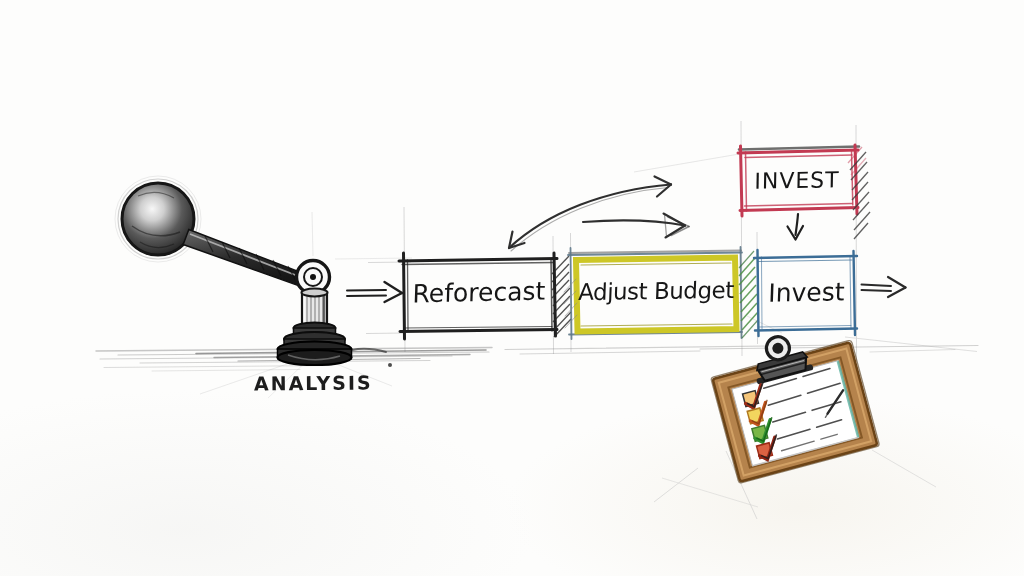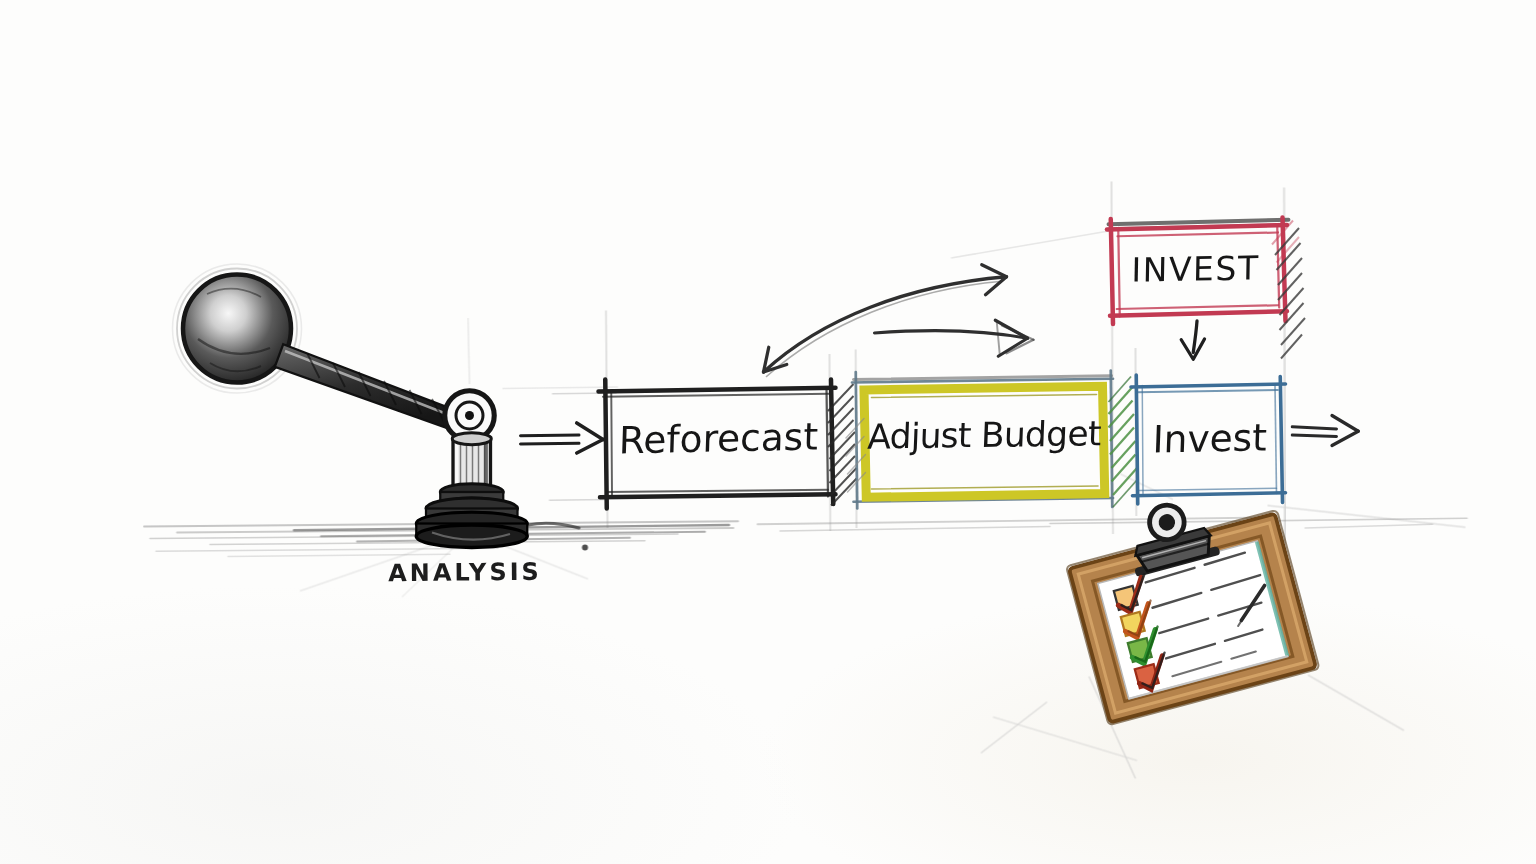--- a/index.html
+++ b/index.html
@@ -13,21 +13,21 @@
   }
   svg{position:absolute;left:0;top:0;}
   .lbl{
     position:absolute;color:#161616;text-align:center;white-space:nowrap;
     font-family:"DejaVu Sans", sans-serif;
   }
   .lbl-reforecast{left:404px;top:278px;width:150px;font-size:25px;transform:rotate(-1.2deg) skewX(-3deg);}
   .lbl-adjust{left:574px;top:278px;width:164px;font-size:23px;letter-spacing:-0.5px;transform:rotate(-0.8deg) skewX(-3deg);}
   .lbl-invest{left:758px;top:278px;width:97px;font-size:25px;transform:rotate(-1deg) skewX(-3deg);}
   .lbl-invest-red{left:740px;top:168px;width:114px;font-size:22px;letter-spacing:1px;transform:rotate(-1deg) skewX(-2deg);}
-  .lbl-analysis{left:254px;top:372px;width:112px;font-size:16px;letter-spacing:2px;font-weight:bold;color:#1d1d1d;transform:rotate(-0.5deg);}
+  .lbl-analysis{left:254px;top:372px;width:112px;font-size:19px;letter-spacing:2px;font-weight:bold;color:#1d1d1d;transform:rotate(-0.5deg);}
 </style>
 </head>
 <body>
 
 <div class="stage">
 <svg width="1024" height="576" viewBox="0 0 1024 576">
   <defs>
     <radialGradient id="ballGrad" cx="42%" cy="36%" r="75%">
       <stop offset="0%" stop-color="#f7f7f7"></stop>
       <stop offset="22%" stop-color="#cfcfcf"></stop>

